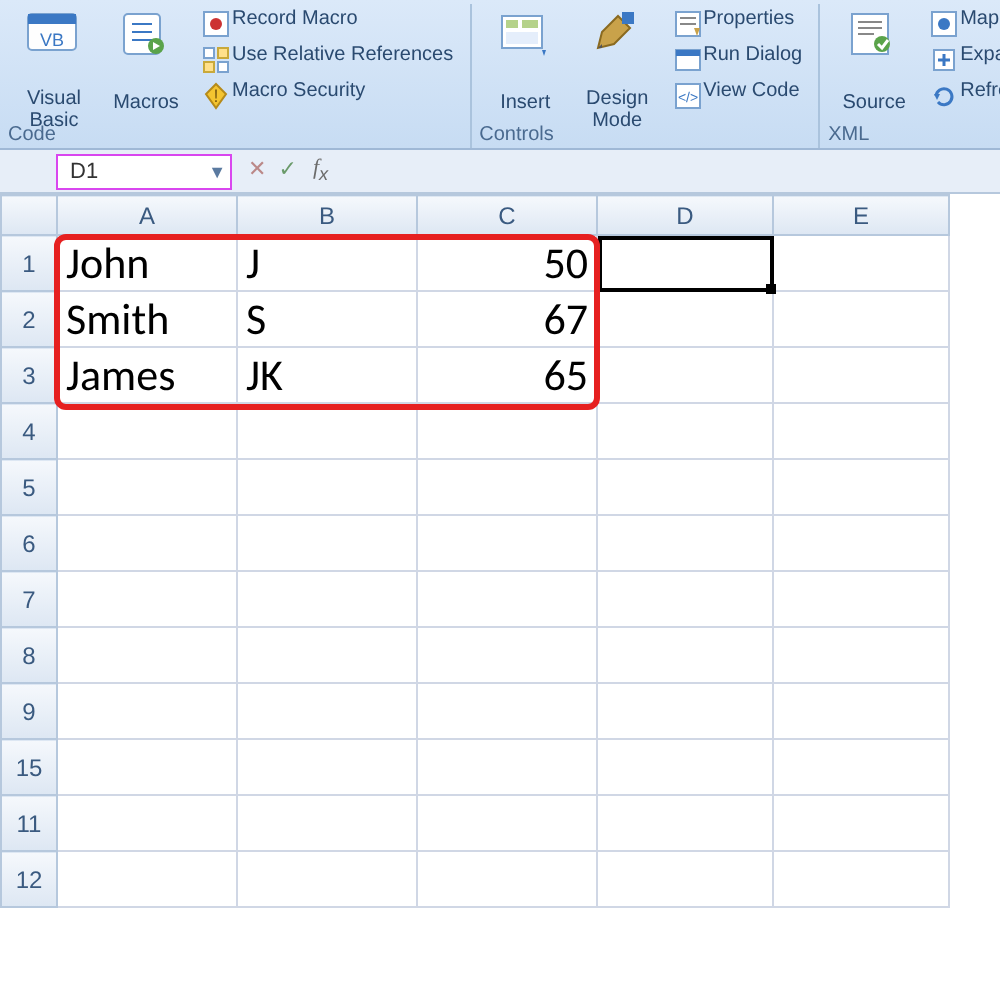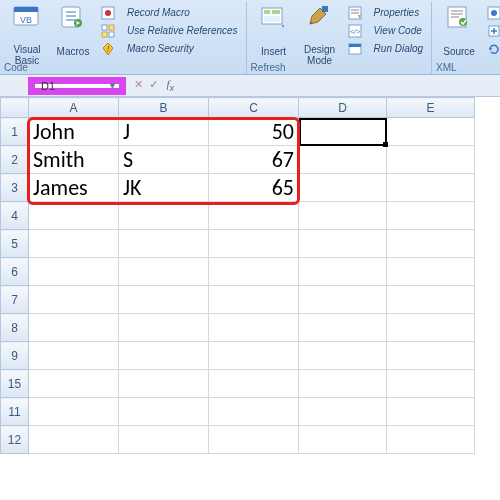--- a/index.html
+++ b/index.html
@@ -6,27 +6,27 @@
   body { background: #fff; width: 500px; height: 500px; overflow: hidden; font-size: 11px; color: #333; }
 
   
   .ribbon { background: linear-gradient(#dbe9f9, #c7dcf3); border-bottom: 1px solid #9fb8d6; padding: 2px 4px 0 4px; height: 75px; display: flex; gap: 4px; }
   .rgroup { border-right: 1px solid #aac3dd; padding: 0 6px 14px 2px; position: relative; display: flex; gap: 4px; }
   .rgroup-label { position: absolute; bottom: 1px; left: 0; right: 0; color: #4a6a8f; font-size: 10px; }
   .big-btn { display: flex; flex-direction: column; align-items: center; justify-content: flex-start; width: 42px; padding-top: 2px; color: #2a4a70; cursor: default; }
   .big-btn .ic { width: 28px; height: 26px; display: flex; align-items: center; justify-content: flex-start; }
   .big-btn span.lbl { font-size: 10px; line-height: 11px; text-align: center; margin-top: 16px; }
   .small-list { display: flex; flex-direction: column; gap: 1px; padding-top: 2px; }
-  .small-btn { display: flex; align-items: center; gap: 11px; color: #2a4a70; cursor: default; height: 17px; padding: 0 2px; font-style: italic; }
+  .small-btn { display: flex; gap: 0; color: #2a4a70; cursor: default; height: 17px; padding: 0 2px; }
   .small-btn .sic { width: 16px; height: 16px; display: flex; align-items: center; justify-content: center; }
   .small-btn span.lbl { font-size: 10px; white-space: nowrap; }
 
   
   .fbar { display: flex; align-items: center; background: #e7eef8; border-bottom: 1px solid #b6c8dd; height: 22px; padding-left: 28px; }
-  .namebox { width: 98px; height: 18px; background: #fff; border: 7px solid #d946ef; display: flex; align-items: center; justify-content: space-between; padding: 0 2px 0 6px; font-size: 11px; }
+  .namebox { width: 88px; height: 18px; background: #fff; border: 1px solid #d946ef; display: flex; align-items: center; justify-content: space-between; padding: 0 2px 0 6px; font-size: 11px; }
   .namebox .dd { color: #5a7aa0; font-size: 9px; }
   .fx-icons { display: flex; gap: 6px; padding: 0 8px; color: #7a7a7a; }
   .fx-icons span { font-size: 11px; }
   .fx { font-style: italic; font-family: "Times New Roman", serif; font-size: 13px; color: #6b6b6b; padding-left: 2px; }
 
   
   .gridwrap { position: relative; }
   table.sheet { border-collapse: collapse; table-layout: fixed; }
   th, td { border: 1px solid #d0d7e5; }
   .corner { width: 28px; height: 20px; background: linear-gradient(#f5f8fc,#dde7f3); border: 1px solid #b6c8dd; }
@@ -141,37 +141,37 @@
               <line x1="3" y1="4" x2="11" y2="4" stroke="#888"></line>
               <line x1="3" y1="7" x2="11" y2="7" stroke="#888"></line>
               <polygon points="10,9 13,9 11.5,13" fill="#c9a24a"></polygon>
             </svg>
           </div>
         <span class="lbl">Properties</span>
       </div>
       <div class="small-btn">
         <div class="sic">
             <svg width="14" height="14">
+              <rect x="1" y="2" width="12" height="10" fill="#fff" stroke="#7aa2cf"></rect>
+              <rect x="1" y="2" width="12" height="3" fill="#3b78c4"></rect>
+            </svg>
+          </div>
+        <span class="lbl">Run Dialog</span>
+      </div>
+      <div class="small-btn">
+        <div class="sic">
+            <svg width="14" height="14">
               <rect x="1" y="1" width="12" height="12" fill="#fff" stroke="#7aa2cf"></rect>
               <text x="7" y="10" text-anchor="middle" font-size="7" fill="#3b78c4">&lt;/&gt;</text>
             </svg>
           </div>
         <span class="lbl">View Code</span>
       </div>
-      <div class="small-btn">
-        <div class="sic">
-            <svg width="14" height="14">
-              <rect x="1" y="2" width="12" height="10" fill="#fff" stroke="#7aa2cf"></rect>
-              <rect x="1" y="2" width="12" height="3" fill="#3b78c4"></rect>
-            </svg>
-          </div>
-        <span class="lbl">Run Dialog</span>
-      </div>
-    </div>
-    <div class="rgroup-label">Refresh</div>
+    </div>
+    <div class="rgroup-label">Controls</div>
   </div>
 
   <div class="rgroup" style="border-right:none">
     <div class="big-btn">
       <div class="ic">
         <svg width="26" height="24">
             <rect x="3" y="2" width="18" height="20" fill="#fff" stroke="#7aa2cf"></rect>
             <line x1="6" y1="6" x2="18" y2="6" stroke="#888"></line>
             <line x1="6" y1="9" x2="18" y2="9" stroke="#888"></line>
             <line x1="6" y1="12" x2="14" y2="12" stroke="#888"></line>

